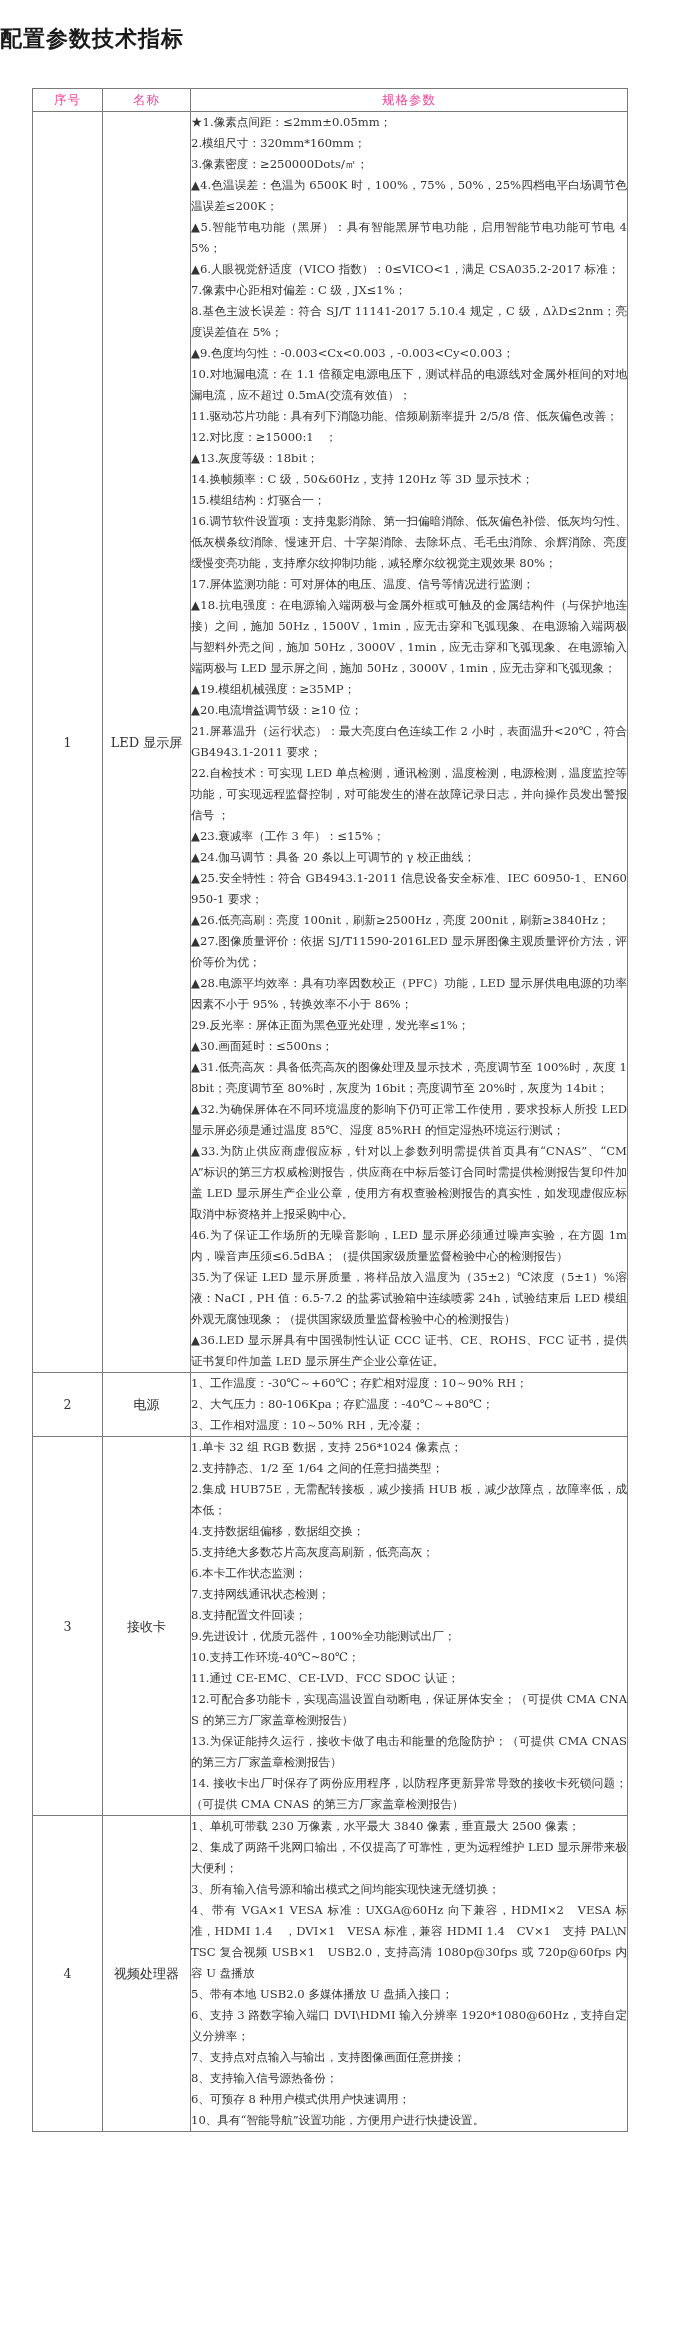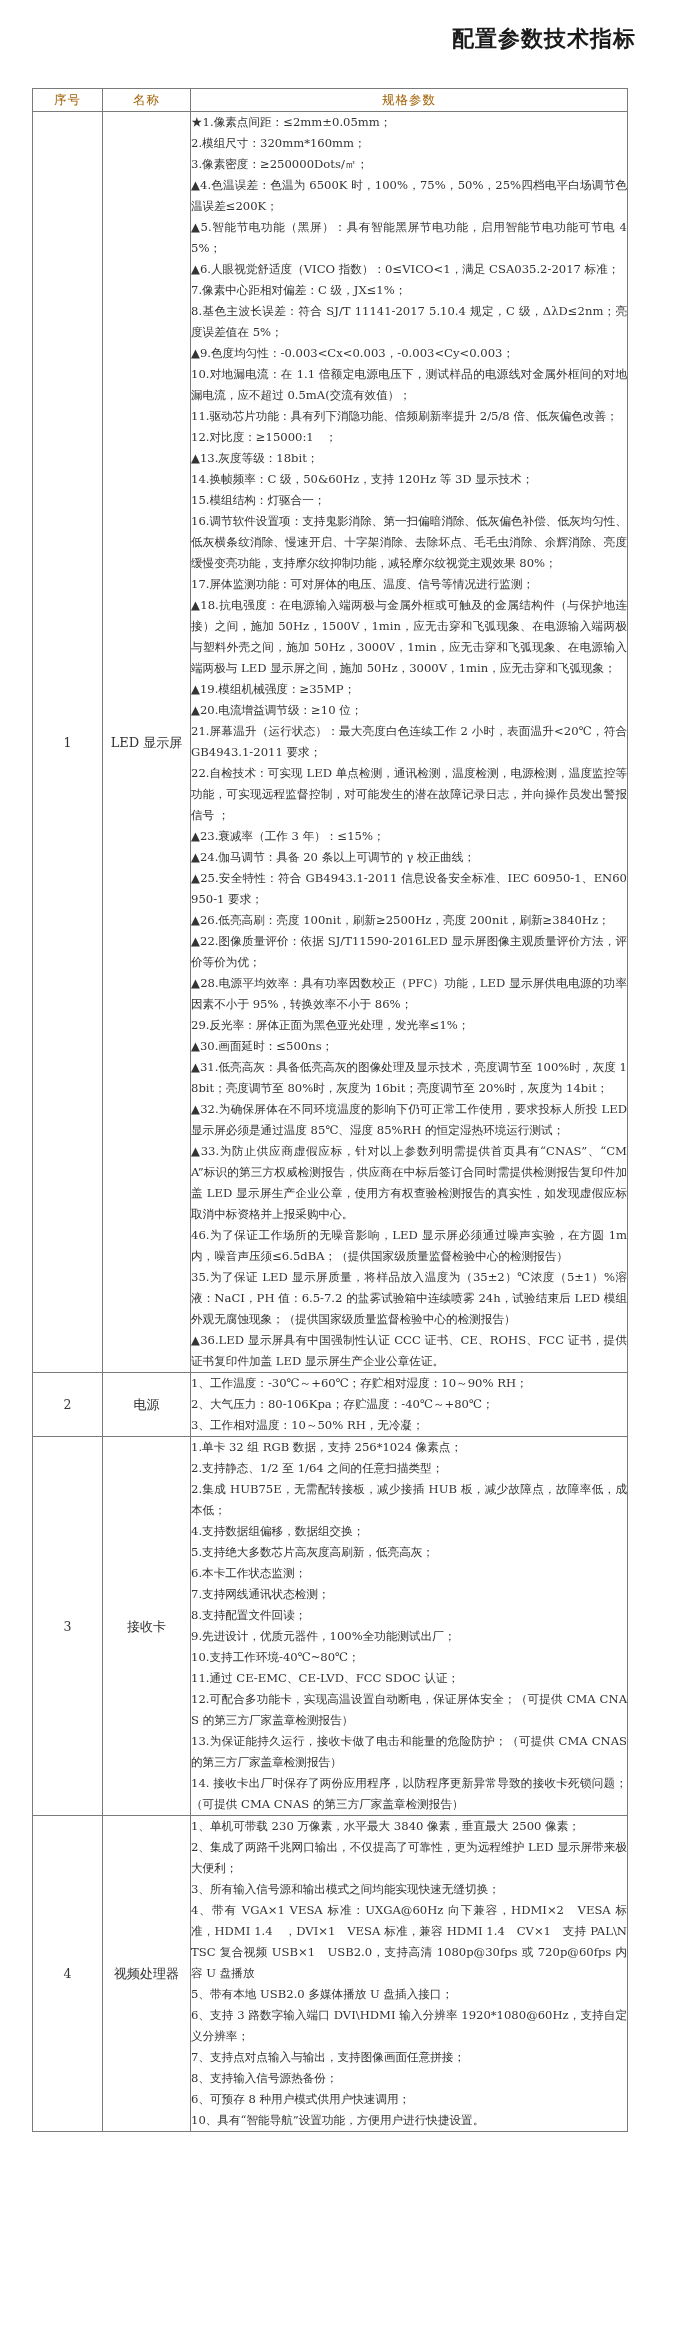--- a/index.html
+++ b/index.html
@@ -13,21 +13,21 @@
       position: relative;
       overflow: hidden;
       font-family: "DejaVu Serif", "Liberation Serif", serif;
       color: #333333;
     }
     .page-title {
       position: absolute;
       top: 24px;
       left: 0;
       width: 636px;
-      text-align: right;
+      text-align: left;
       font-family: "DejaVu Sans", "Liberation Sans", sans-serif;
       font-size: 22px;
       font-weight: bold;
       color: #1a1a1a;
       letter-spacing: 1px;
       line-height: 30px;
     }
     table.spec-table {
       position: absolute;
       top: 88px;
@@ -38,21 +38,21 @@
     }
     table.spec-table th,
     table.spec-table td {
       border: 1px solid #7a7a7a;
       padding: 0;
       font-weight: normal;
     }
     table.spec-table th {
       height: 22px;
       font-size: 12.5px;
-      color: #a16207;
+      color: #ec4899;
       text-align: center;
       vertical-align: middle;
       letter-spacing: 1px;
     }
     col.c-no { width: 70px; }
     col.c-name { width: 88px; }
     col.c-spec { width: 437px; }
     td.cell-no {
       text-align: center;
       vertical-align: middle;
@@ -119,21 +119,21 @@
           <div class="spec-line">17.屏体监测功能：可对屏体的电压、温度、信号等情况进行监测；</div>
           <div class="spec-line">▲18.抗电强度：在电源输入端两极与金属外框或可触及的金属结构件（与保护地连接）之间，施加 50Hz，1500V，1min，应无击穿和飞弧现象、在电源输入端两极与塑料外壳之间，施加 50Hz，3000V，1min，应无击穿和飞弧现象、在电源输入端两极与 LED 显示屏之间，施加 50Hz，3000V，1min，应无击穿和飞弧现象；</div>
           <div class="spec-line">▲19.模组机械强度：≥35MP；</div>
           <div class="spec-line">▲20.电流增益调节级：≥10 位；</div>
           <div class="spec-line">21.屏幕温升（运行状态）：最大亮度白色连续工作 2 小时，表面温升&lt;20℃，符合 GB4943.1-2011 要求；</div>
           <div class="spec-line">22.自检技术：可实现 LED 单点检测，通讯检测，温度检测，电源检测，温度监控等功能，可实现远程监督控制，对可能发生的潜在故障记录日志，并向操作员发出警报信号 ；</div>
           <div class="spec-line">▲23.衰减率（工作 3 年）：≤15%；</div>
           <div class="spec-line">▲24.伽马调节：具备 20 条以上可调节的 γ 校正曲线；</div>
           <div class="spec-line">▲25.安全特性：符合 GB4943.1-2011 信息设备安全标准、IEC 60950-1、EN60950-1 要求；</div>
           <div class="spec-line">▲26.低亮高刷：亮度 100nit，刷新≥2500Hz，亮度 200nit，刷新≥3840Hz；</div>
-          <div class="spec-line">▲22.图像质量评价：依据 SJ/T11590-2016LED 显示屏图像主观质量评价方法，评价等价为优；</div>
+          <div class="spec-line">▲27.图像质量评价：依据 SJ/T11590-2016LED 显示屏图像主观质量评价方法，评价等价为优；</div>
           <div class="spec-line">▲28.电源平均效率：具有功率因数校正（PFC）功能，LED 显示屏供电电源的功率因素不小于 95%，转换效率不小于 86%；</div>
           <div class="spec-line">29.反光率：屏体正面为黑色亚光处理，发光率≤1%；</div>
           <div class="spec-line">▲30.画面延时：≤500ns；</div>
           <div class="spec-line">▲31.低亮高灰：具备低亮高灰的图像处理及显示技术，亮度调节至 100%时，灰度 18bit；亮度调节至 80%时，灰度为 16bit；亮度调节至 20%时，灰度为 14bit；</div>
           <div class="spec-line">▲32.为确保屏体在不同环境温度的影响下仍可正常工作使用，要求投标人所投 LED 显示屏必须是通过温度 85℃、湿度 85%RH 的恒定湿热环境运行测试；</div>
           <div class="spec-line">▲33.为防止供应商虚假应标，针对以上参数列明需提供首页具有“CNAS”、“CMA”标识的第三方权威检测报告，供应商在中标后签订合同时需提供检测报告复印件加盖 LED 显示屏生产企业公章，使用方有权查验检测报告的真实性，如发现虚假应标取消中标资格并上报采购中心。</div>
           <div class="spec-line">46.为了保证工作场所的无噪音影响，LED 显示屏必须通过噪声实验，在方圆 1m 内，噪音声压须≤6.5dBA；（提供国家级质量监督检验中心的检测报告）</div>
           <div class="spec-line">35.为了保证 LED 显示屏质量，将样品放入温度为（35±2）℃浓度（5±1）%溶液：NaCI，PH 值：6.5-7.2 的盐雾试验箱中连续喷雾 24h，试验结束后 LED 模组外观无腐蚀现象；（提供国家级质量监督检验中心的检测报告）</div>
           <div class="spec-line">▲36.LED 显示屏具有中国强制性认证 CCC 证书、CE、ROHS、FCC 证书，提供证书复印件加盖 LED 显示屏生产企业公章佐证。</div>
         </td>

